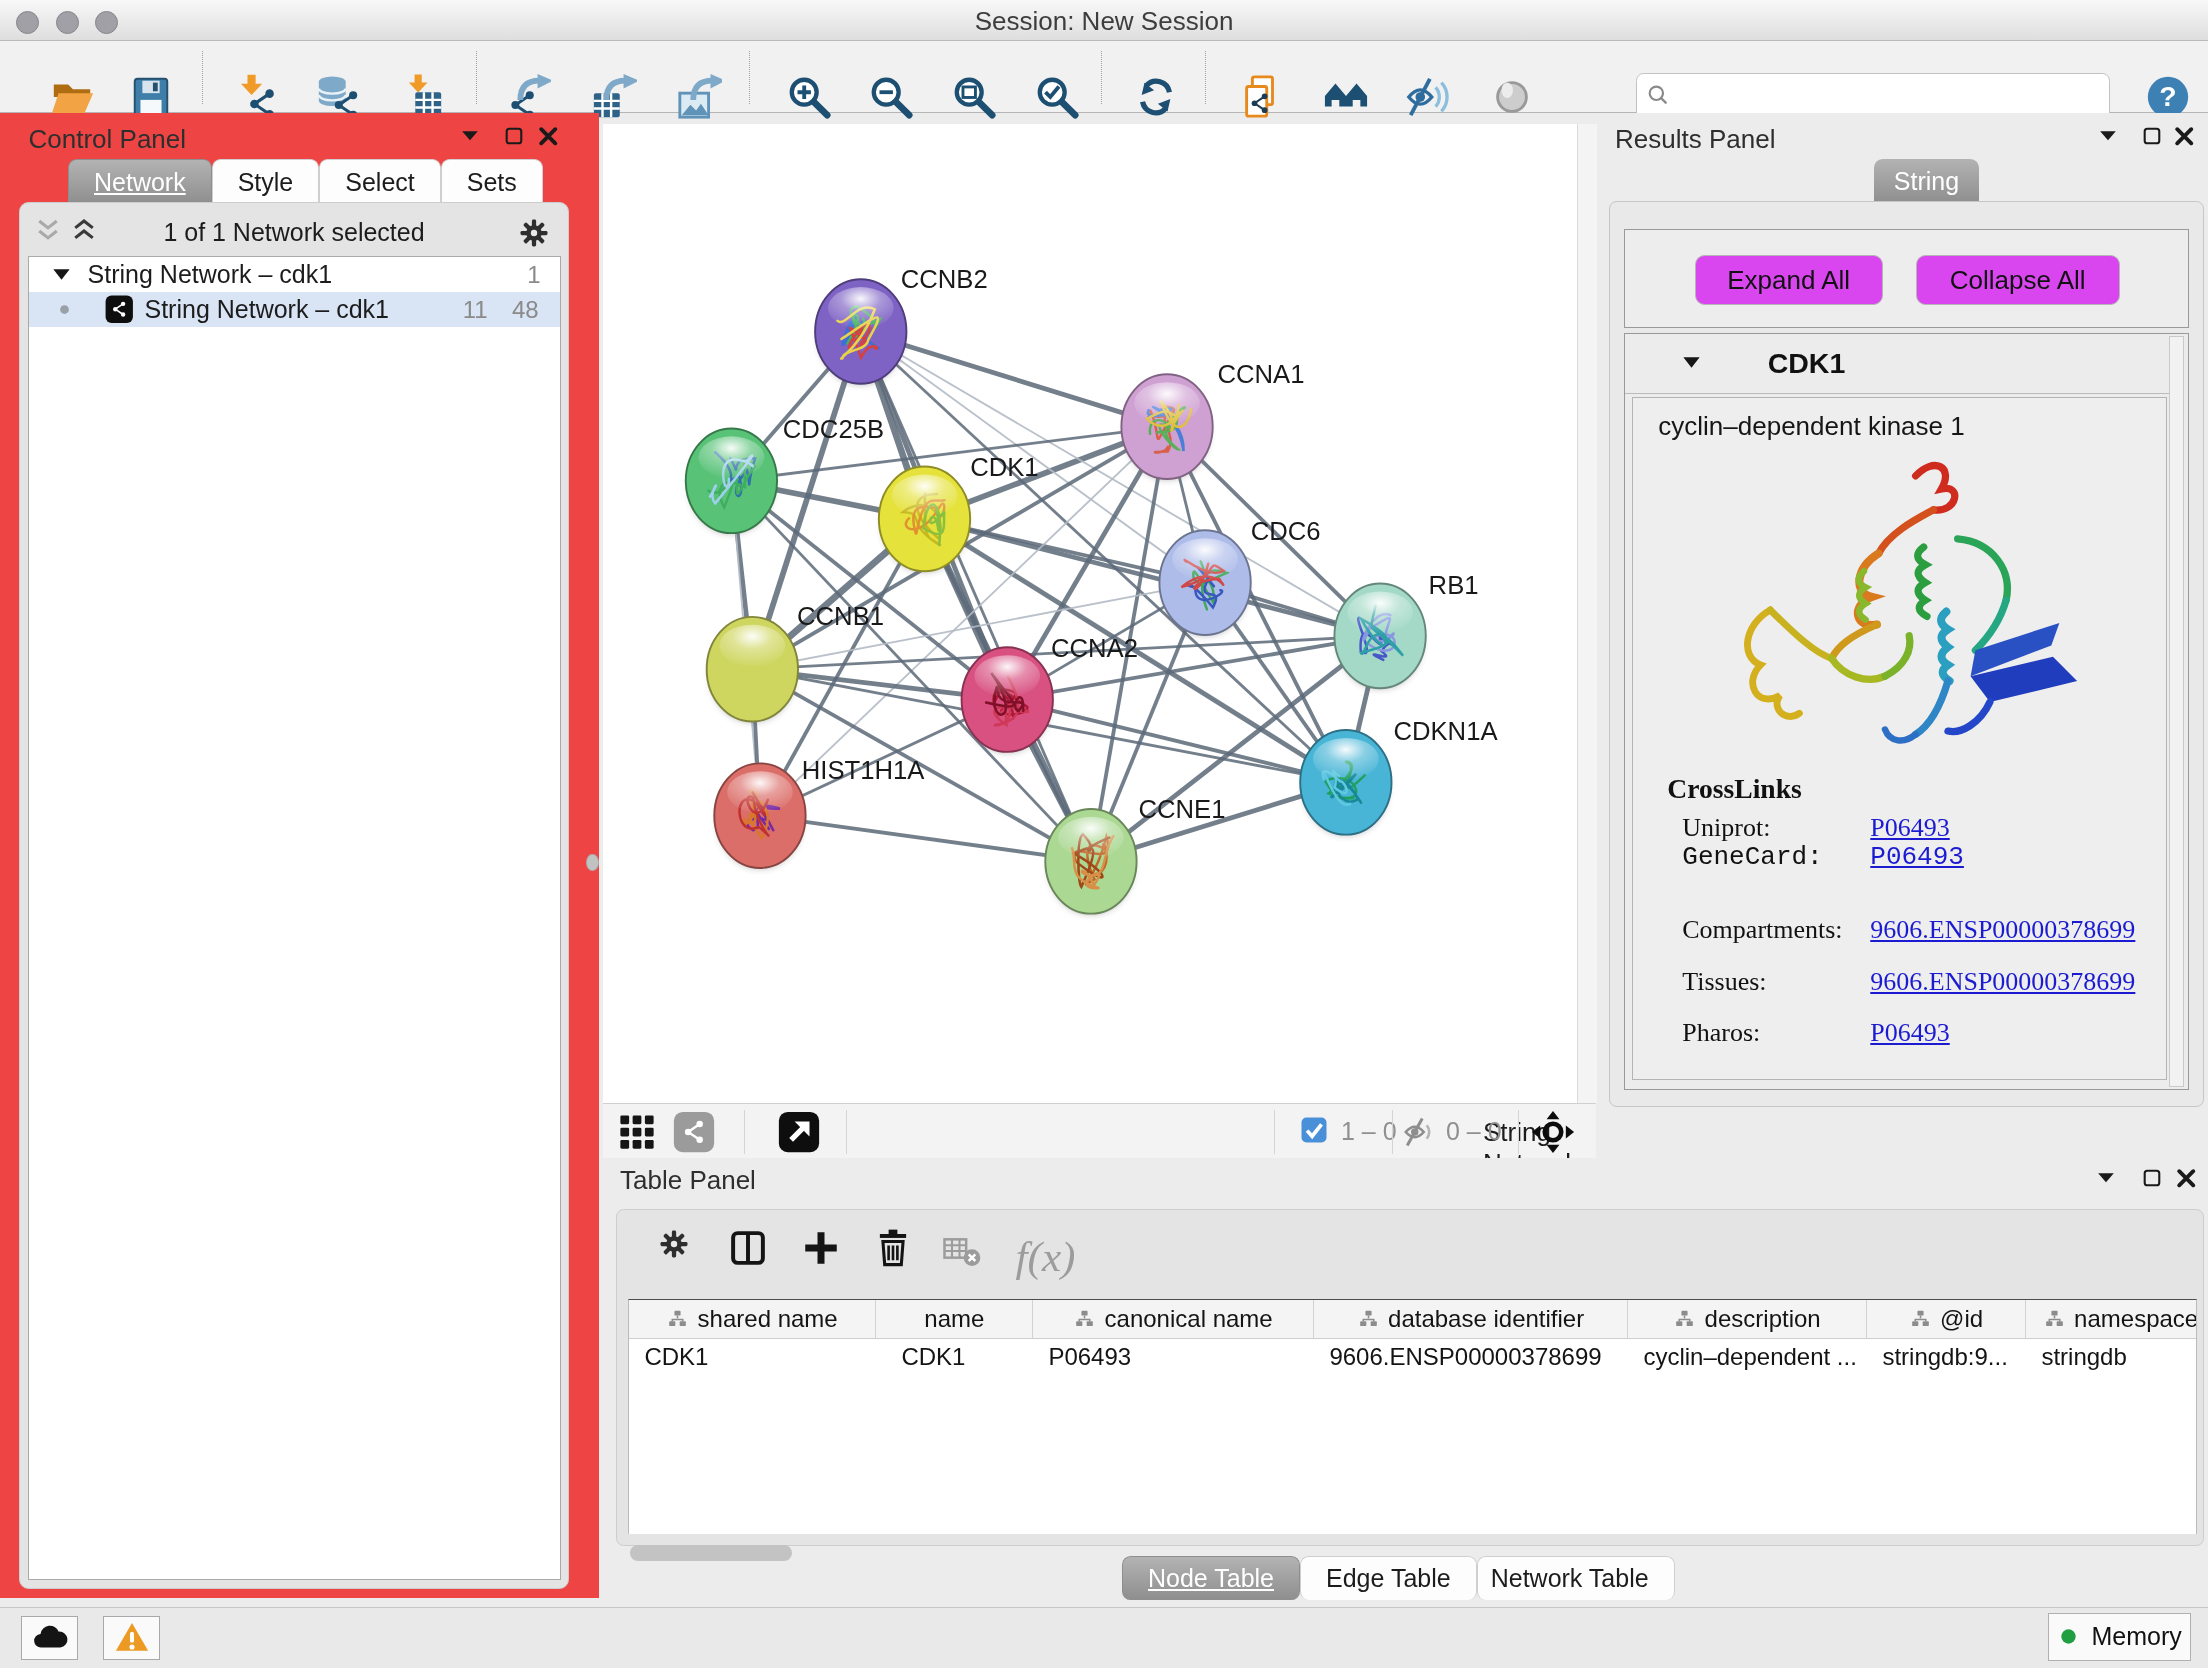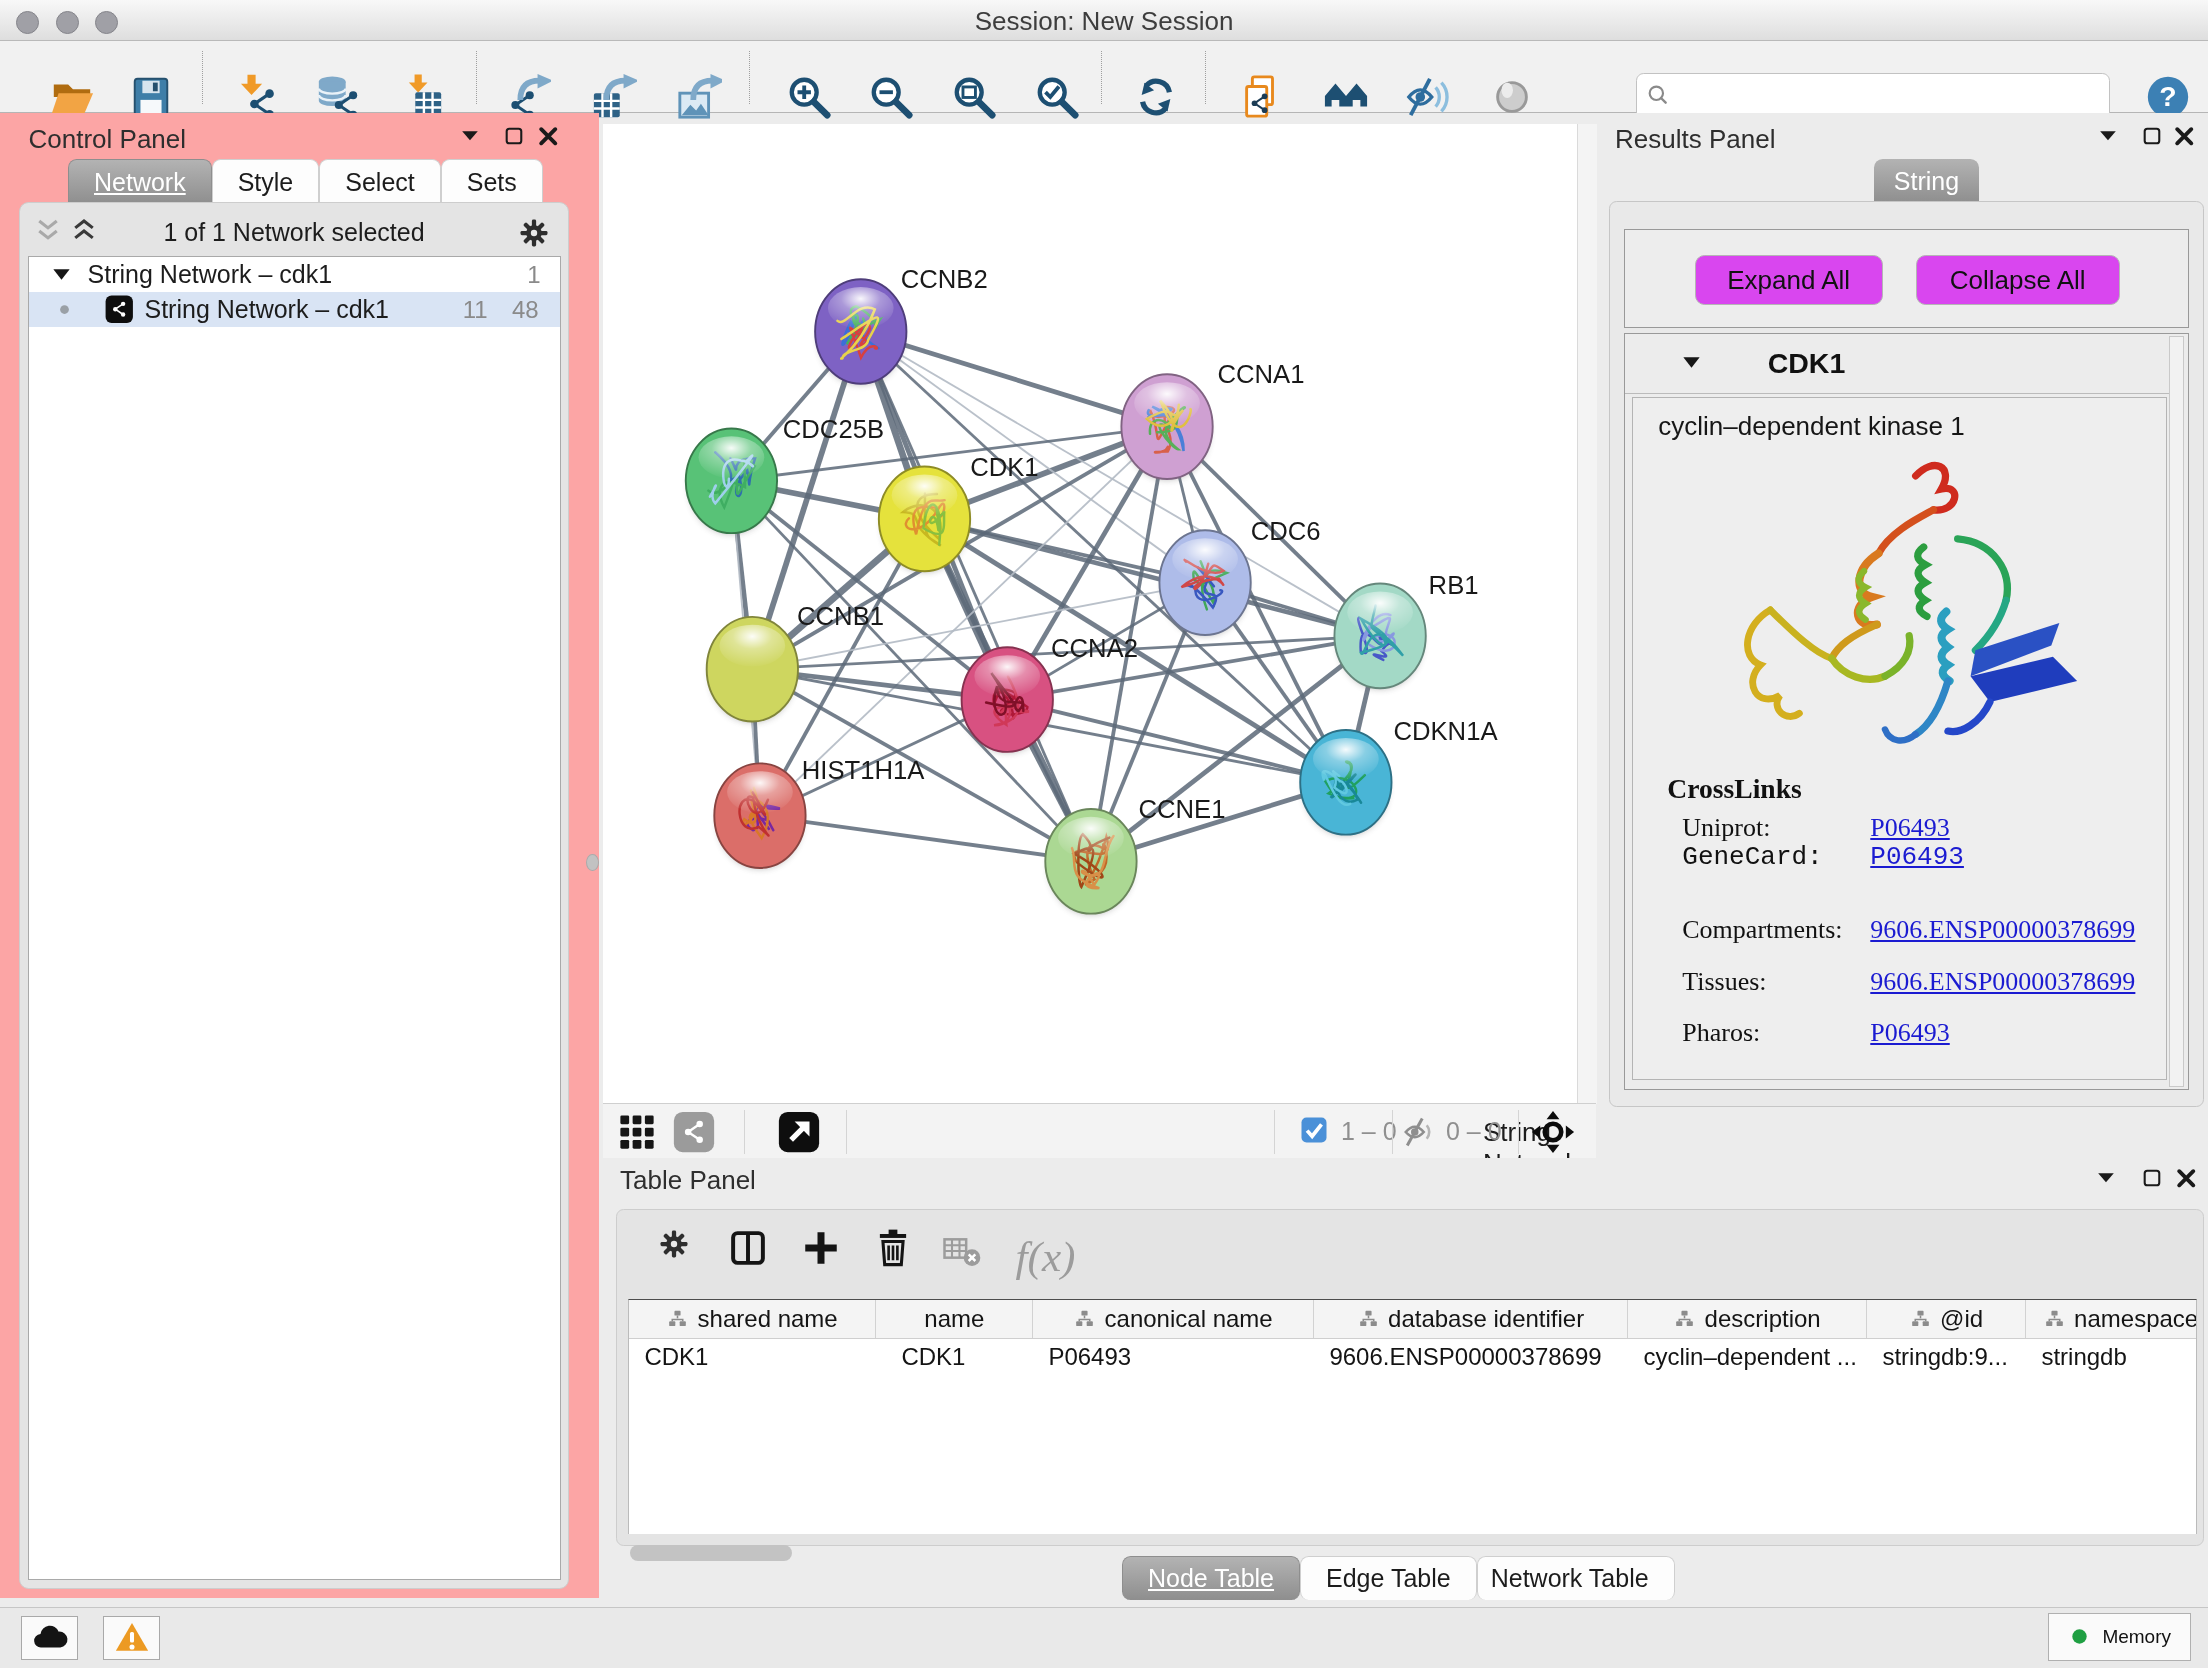--- a/index.html
+++ b/index.html
@@ -25,21 +25,21 @@
   #search-input{position:absolute;left:42px;top:1.9px;width:418px;height:38px;border:0;outline:none;
     font-size:23px;background:transparent;font-family:"Liberation Sans",sans-serif;}
   #search-glass{position:absolute;left:7.6px;top:7.6px;}
   #help-btn{position:absolute;left:2146px;top:56px;transform:translateY(-50%);}
 
   
   .panel-title{font-size:26px;color:#2e2e2e;}
   .winctl{position:absolute;top:0;}
 
   
-  #control-panel{position:absolute;left:0;top:113px;width:599px;height:1485px;background:#fca5a5;}
+  #control-panel{position:absolute;left:0;top:113px;width:599px;height:1485px;background:#ef4444;}
   #cp-header{position:absolute;left:28.5px;top:10.5px;}
   #cp-tabs{position:absolute;left:68px;top:46px;height:45px;display:flex;}
   .tab{height:45px;display:flex;align-items:center;justify-content:center;padding:0 25px;
     font-size:25px;background:#fdfdfd;border:1px solid #cfcfcf;border-bottom:none;
     border-radius:8.6px 8.6px 0 0;color:#1c1c1c;box-sizing:border-box;}
   .tab.sel{background:linear-gradient(#b3b3b3,#8e8e8e);color:#fff;border-color:#8e8e8e;text-decoration:underline;}
   #cp-body{position:absolute;left:19px;top:89px;width:548px;height:1385px;background:#e4e4e4;
     border:1px solid #cdcdcd;border-radius:9.5px;}
   #cp-statusrow{position:absolute;left:0px;top:7.6px;width:100%;height:42px;}
   #cp-status-text{position:absolute;left:0;right:0;top:7.6px;text-align:center;font-size:25px;color:#1c1c1c;}
@@ -102,21 +102,21 @@
   #tp-hscroll{position:absolute;left:13.3px;top:335px;width:162px;height:16px;background:#c3c3c3;border-radius:8.6px;}
   #tp-tabs{position:absolute;left:523px;top:398px;display:flex;}
 
   
   #status-bar{position:absolute;left:0;top:1607px;right:0;height:61px;background:#e9e9e9;
     border-top:1px solid #c6c6c6;}
   .sb-box{position:absolute;top:7.6px;width:55px;height:42px;background:#fafafa;border:1.9px solid #a9a9a9;
     display:flex;align-items:center;justify-content:center;}
   #memory-btn{position:absolute;left:2048px;top:4.8px;width:141px;height:46px;background:#fafafa;
     border:1px solid #b0b0b0;display:flex;align-items:center;justify-content:center;gap:11.4px;
-    font-size:19px;color:#111;text-align:right;}
+    font-size:25px;color:#111;text-align:right;}
 </style>
 </head>
 <body>
 
 <div id="app">
 
   <div id="titlebar">
     <div class="traffic" style="left:16px"></div>
     <div class="traffic" style="left:56px"></div>
     <div class="traffic" style="left:95px"></div>

